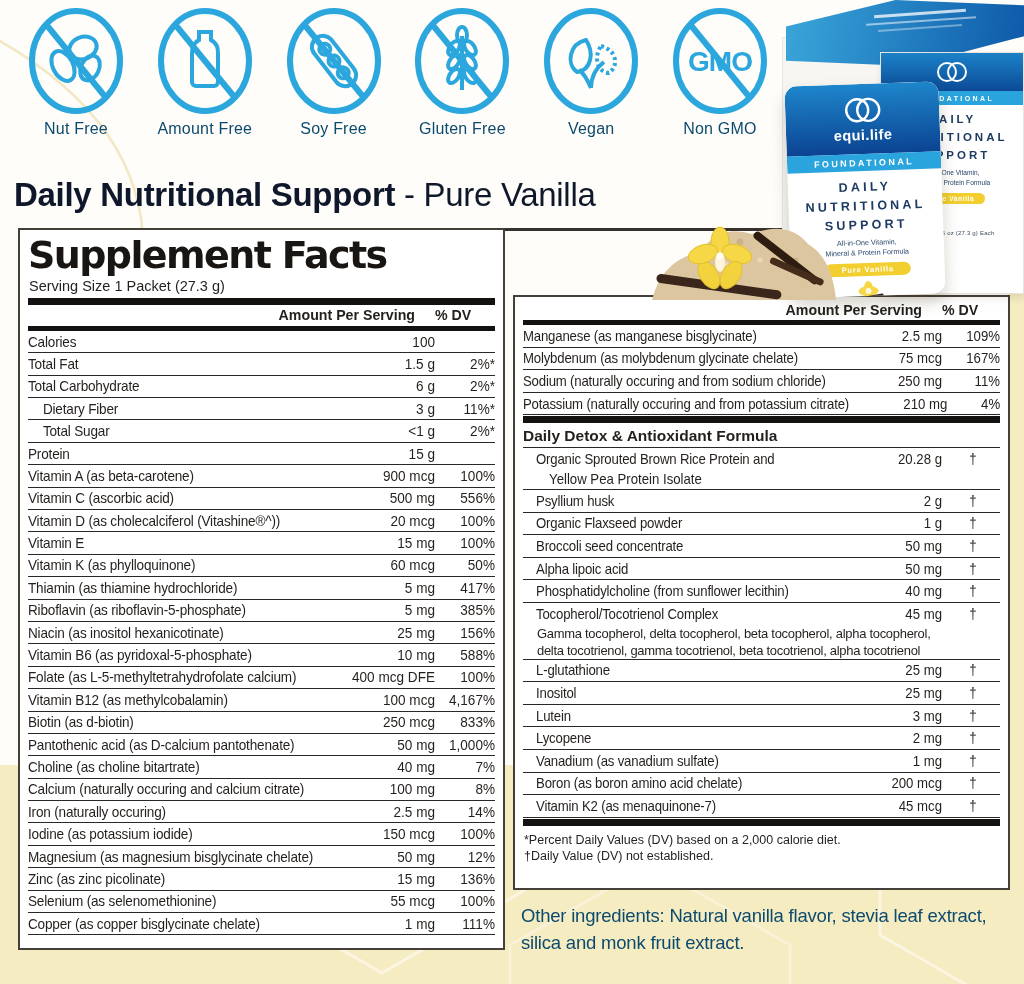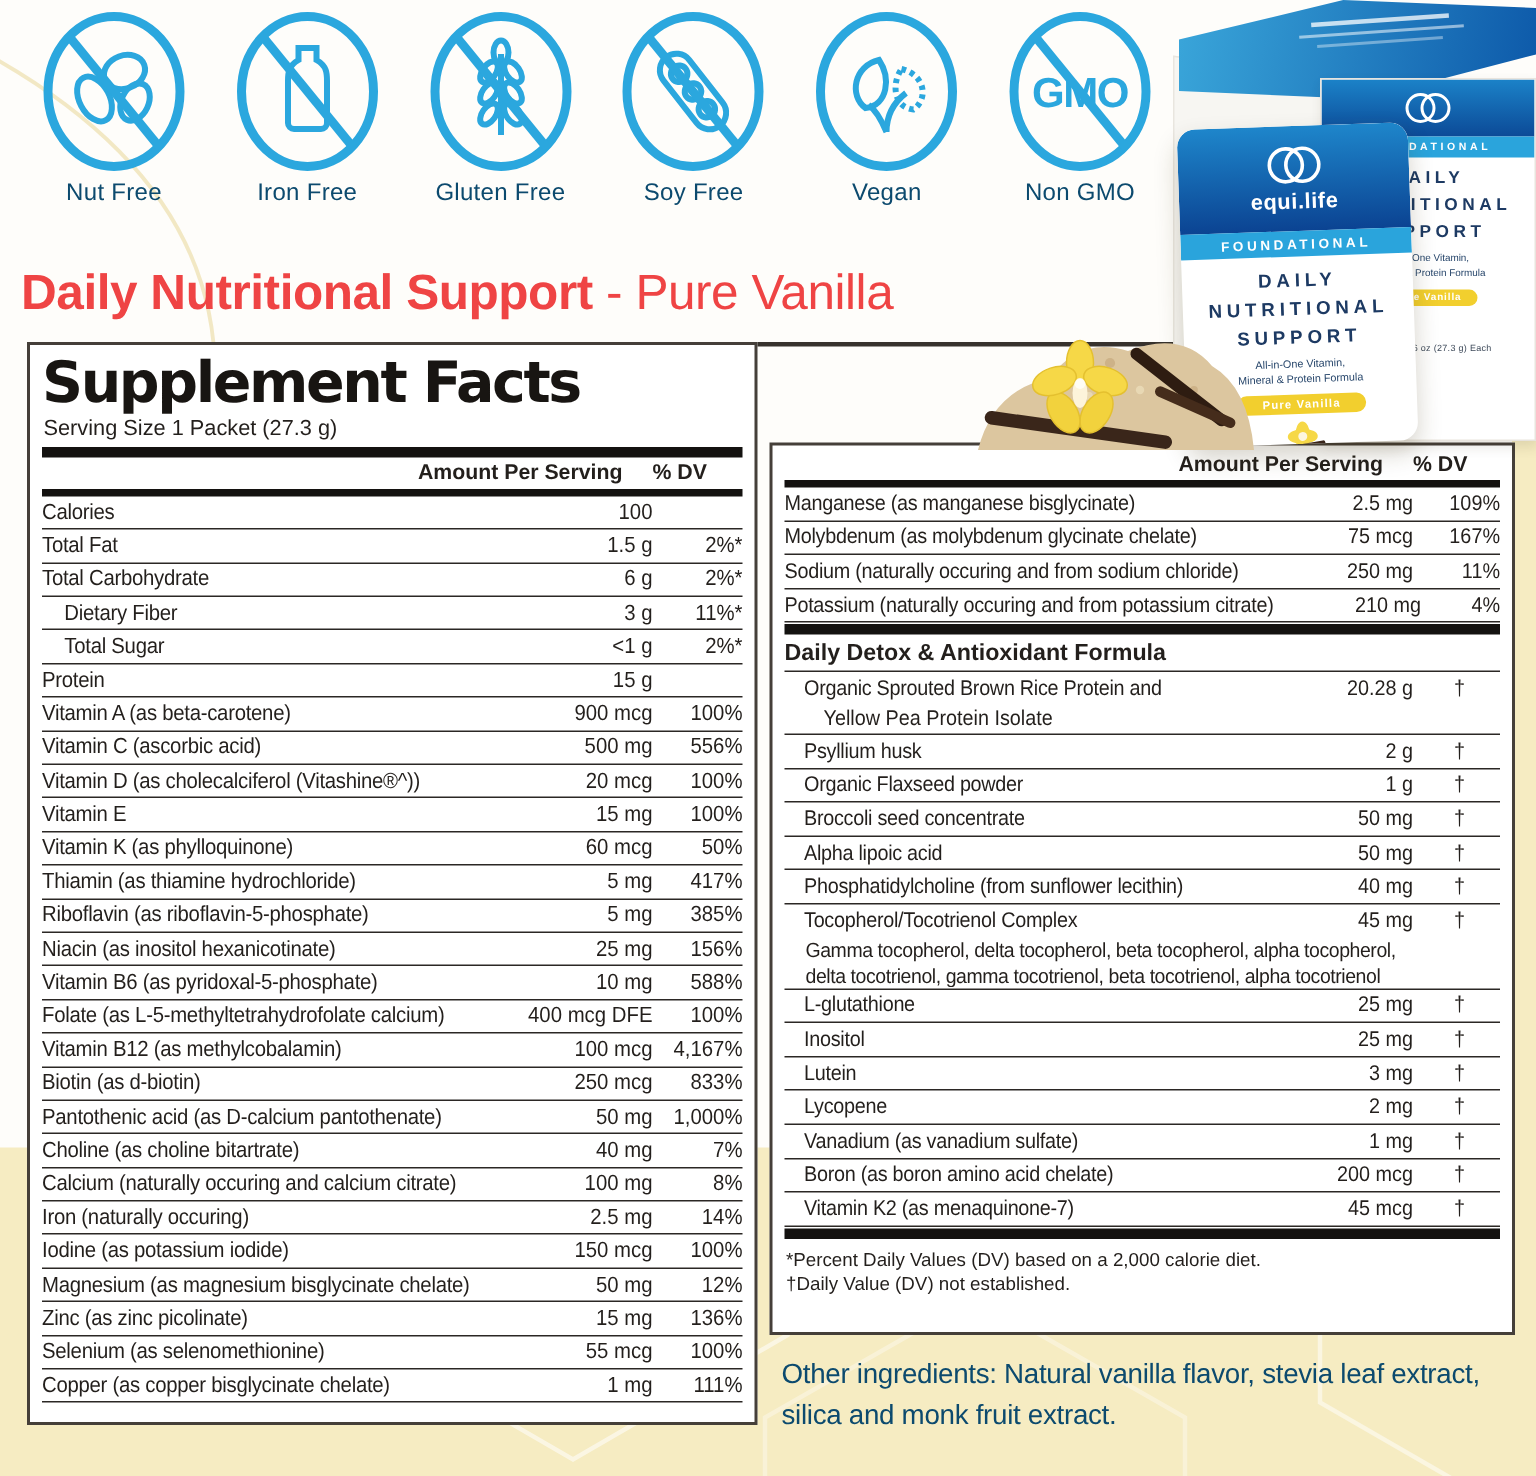--- a/index.html
+++ b/index.html
@@ -8,21 +8,21 @@
   
   .bg-bottom{position:absolute;left:0;top:765px;width:1024px;height:219px;background:#f6ecc2;z-index:0;overflow:hidden;}
   .bg-right{position:absolute;left:1008px;top:285px;width:16px;height:490px;background:#f6ecc2;z-index:0;}
   .swirl{position:absolute;left:0;top:0;z-index:0;}
   
   .badges{position:absolute;left:14px;top:6px;width:768px;display:flex;justify-content:space-between;z-index:2;}
   .badge{width:124px;display:flex;flex-direction:column;align-items:center;}
   .badge svg{width:102px;height:110px;}
   .blabel{margin-top:4px;font-size:16px;font-weight:normal;color:#0c4a6e;letter-spacing:.2px;white-space:nowrap;}
   
-  .page-title{position:absolute;left:14px;top:176px;font-size:33px;color:#ef4444;z-index:2;white-space:nowrap;letter-spacing:-.3px;}
+  .page-title{position:absolute;left:14px;top:176px;font-size:33px;color:#0f172a;z-index:2;white-space:nowrap;letter-spacing:-.3px;}
   .page-title .pt-bold{font-weight:bold;}
   
   .hline-ext{position:absolute;left:500px;top:228px;width:290px;height:3px;background:#37322d;z-index:1;}
   .panel{position:absolute;background:#fff;border:2.5px solid #453f39;box-sizing:border-box;z-index:2;}
   .panel.left{left:18px;top:228px;width:487px;height:722px;padding:4px 8px 0 8px;}
   .panel.right{left:513px;top:295px;width:497px;height:595px;padding:2px 8px 0 8px;}
   .panel h1{margin:2px 0 0 0;font-family:"DejaVu Sans",sans-serif;font-weight:bold;font-size:38px;
             letter-spacing:-1.6px;line-height:1.05;color:#181512;}
   .serving{font-size:14.5px;margin:2px 0 4px 1px;}
   .bar{background:#141210;}
@@ -111,51 +111,51 @@
         <line x1="19" y1="17" x2="81" y2="93" stroke="#2ba7de" stroke-width="6"></line>
       </svg>
       <div class="blabel">Nut Free</div>
     </div>
     <div class="badge">
       <svg viewBox="0 0 100 110">
         <ellipse cx="50" cy="55" rx="44" ry="50" fill="none" stroke="#2ba7de" stroke-width="6"></ellipse>
         <path d="M44,26 h12 v8 c7,4 7,9 7,14 v28 a4,4 0 0 1 -4,4 h-18 a4,4 0 0 1 -4,-4 v-28 c0,-5 0,-10 7,-14 z" fill="none" stroke="#2ba7de" stroke-width="4"></path>
         <line x1="19" y1="17" x2="81" y2="93" stroke="#2ba7de" stroke-width="6"></line>
       </svg>
-      <div class="blabel">Iron Free</div>
+      <div class="blabel">Amount Free</div>
+    </div>
+    <div class="badge">
+      <svg viewBox="0 0 100 110">
+        <ellipse cx="50" cy="55" rx="44" ry="50" fill="none" stroke="#2ba7de" stroke-width="6"></ellipse>
+        <g transform="rotate(-38 50 55)" fill="none" stroke="#2ba7de" stroke-width="4">
+          <rect x="39" y="26" width="22" height="58" rx="11"></rect>
+          <circle cx="50" cy="40" r="5.5"></circle>
+          <circle cx="50" cy="55" r="5.5"></circle>
+          <circle cx="50" cy="70" r="5.5"></circle>
+        </g>
+        <line x1="19" y1="17" x2="81" y2="93" stroke="#2ba7de" stroke-width="6"></line>
+      </svg>
+      <div class="blabel">Soy Free</div>
     </div>
     <div class="badge">
       <svg viewBox="0 0 100 110">
         <ellipse cx="50" cy="55" rx="44" ry="50" fill="none" stroke="#2ba7de" stroke-width="6"></ellipse>
         <g fill="none" stroke="#2ba7de" stroke-width="4">
           <line x1="50" y1="30" x2="50" y2="84"></line>
           <ellipse cx="50" cy="29" rx="5" ry="8"></ellipse>
           <ellipse cx="42" cy="42" rx="4.5" ry="8" transform="rotate(35 42 42)"></ellipse>
           <ellipse cx="58" cy="42" rx="4.5" ry="8" transform="rotate(-35 58 42)"></ellipse>
           <ellipse cx="42" cy="56" rx="4.5" ry="8" transform="rotate(35 42 56)"></ellipse>
           <ellipse cx="58" cy="56" rx="4.5" ry="8" transform="rotate(-35 58 56)"></ellipse>
           <ellipse cx="42" cy="70" rx="4.5" ry="8" transform="rotate(35 42 70)"></ellipse>
           <ellipse cx="58" cy="70" rx="4.5" ry="8" transform="rotate(-35 58 70)"></ellipse>
         </g>
         <line x1="19" y1="17" x2="81" y2="93" stroke="#2ba7de" stroke-width="6"></line>
       </svg>
       <div class="blabel">Gluten Free</div>
-    </div>
-    <div class="badge">
-      <svg viewBox="0 0 100 110">
-        <ellipse cx="50" cy="55" rx="44" ry="50" fill="none" stroke="#2ba7de" stroke-width="6"></ellipse>
-        <g transform="rotate(-38 50 55)" fill="none" stroke="#2ba7de" stroke-width="4">
-          <rect x="39" y="26" width="22" height="58" rx="11"></rect>
-          <circle cx="50" cy="40" r="5.5"></circle>
-          <circle cx="50" cy="55" r="5.5"></circle>
-          <circle cx="50" cy="70" r="5.5"></circle>
-        </g>
-        <line x1="19" y1="17" x2="81" y2="93" stroke="#2ba7de" stroke-width="6"></line>
-      </svg>
-      <div class="blabel">Soy Free</div>
     </div>
     <div class="badge">
       <svg viewBox="0 0 100 110">
         <ellipse cx="50" cy="55" rx="44" ry="50" fill="none" stroke="#2ba7de" stroke-width="6"></ellipse>
         <g fill="none" stroke="#2ba7de" stroke-width="4">
           <path d="M45,34 C28,38 25,58 36,66 C51,64 53,46 45,34 Z"></path>
           <path d="M60,40 C76,44 78,60 68,67 C55,66 53,50 60,40 Z" stroke-dasharray="3,3"></path>
           <path d="M50,82 q0,-16 13,-26"></path>
           <path d="M50,82 q-6,-14 -12,-18"></path>
         </g>

